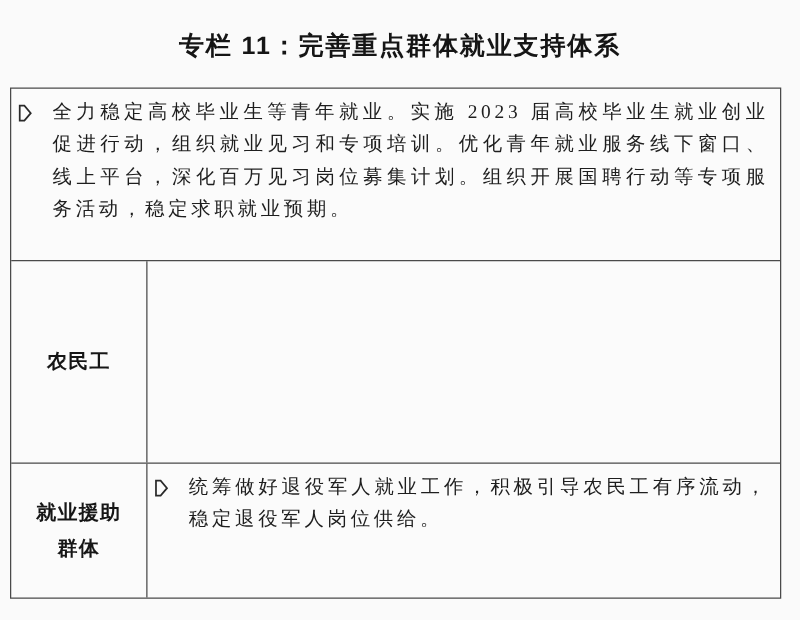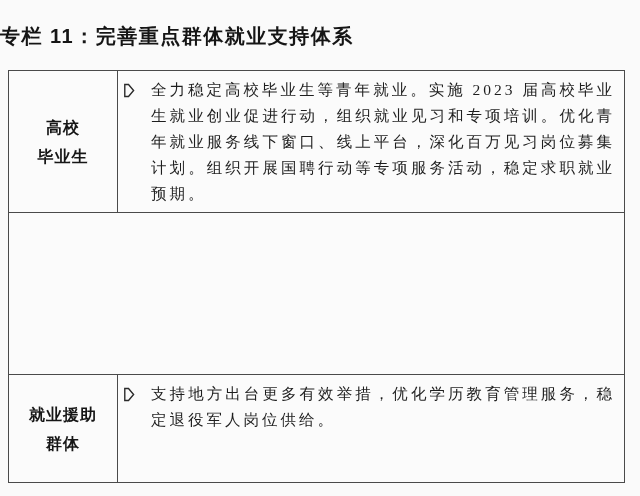--- a/index.html
+++ b/index.html
@@ -11,21 +11,21 @@
     height: 496px;
     background: #fafafa;
     color: #1c1c1c;
     font-family: "Liberation Serif", serif;
     overflow: hidden;
     position: relative;
   }
   .title {
     margin: 0;
     padding-top: 23px;
-    text-align: left;
+    text-align: center;
     font-family: "Liberation Sans", sans-serif;
     font-weight: bold;
     font-size: 20px;
     letter-spacing: 1.5px;
     color: #151515;
   }
   .panel {
     margin: 20px 12px 0 8px;
     width: 617px;
     border: 1px solid #4a4a4a;
@@ -92,50 +92,49 @@
 </head>
 <body>
 
 <div class="page">
 
   <h1 class="title">专栏 11：完善重点群体就业支持体系</h1>
 
   <div class="panel">
 
     <div class="row row-0">
-      <div class="label-cell">
-        <span>高校</span>
-        <span>毕业生</span>
-      </div>
       <div class="content-cell">
         <div class="item">
           <span class="bullet">
             <svg viewBox="0 0 14 16" xmlns="http://www.w3.org/2000/svg">
               <path d="M3 1.5 L7 1.5 L12.5 8 L7 14.5 L3 14.5 Z" fill="none" stroke="#2a2a2a" stroke-width="1.5" stroke-linejoin="miter"></path>
             </svg>
           </span>
           <span class="item-text">全力稳定高校毕业生等青年就业。实施 2023 届高校毕业生就业创业促进行动，组织就业见习和专项培训。优化青年就业服务线下窗口、线上平台，深化百万见习岗位募集计划。组织开展国聘行动等专项服务活动，稳定求职就业预期。</span>
         </div>
       </div>
     </div>
 
     <div class="row row-1">
+      <div class="label-cell">
+        <span>农民工</span>
+      </div>
     </div>
 
     <div class="row row-2">
       <div class="label-cell">
         <span>就业援助</span>
         <span>群体</span>
       </div>
       <div class="content-cell">
         <div class="item">
           <span class="bullet">
             <svg viewBox="0 0 14 16" xmlns="http://www.w3.org/2000/svg">
               <path d="M3 1.5 L7 1.5 L12.5 8 L7 14.5 L3 14.5 Z" fill="none" stroke="#2a2a2a" stroke-width="1.5" stroke-linejoin="miter"></path>
             </svg>
           </span>
-          <span class="item-text">支持地方出台更多有效举措，优化学历教育管理服务，稳定退役军人岗位供给。</span>
+          <span class="item-text">统筹做好退役军人就业工作，积极引导农民工有序流动，稳定退役军人岗位供给。</span>
         </div>
       </div>
     </div>
 
   </div>
 </div>
 
 </body></html>

